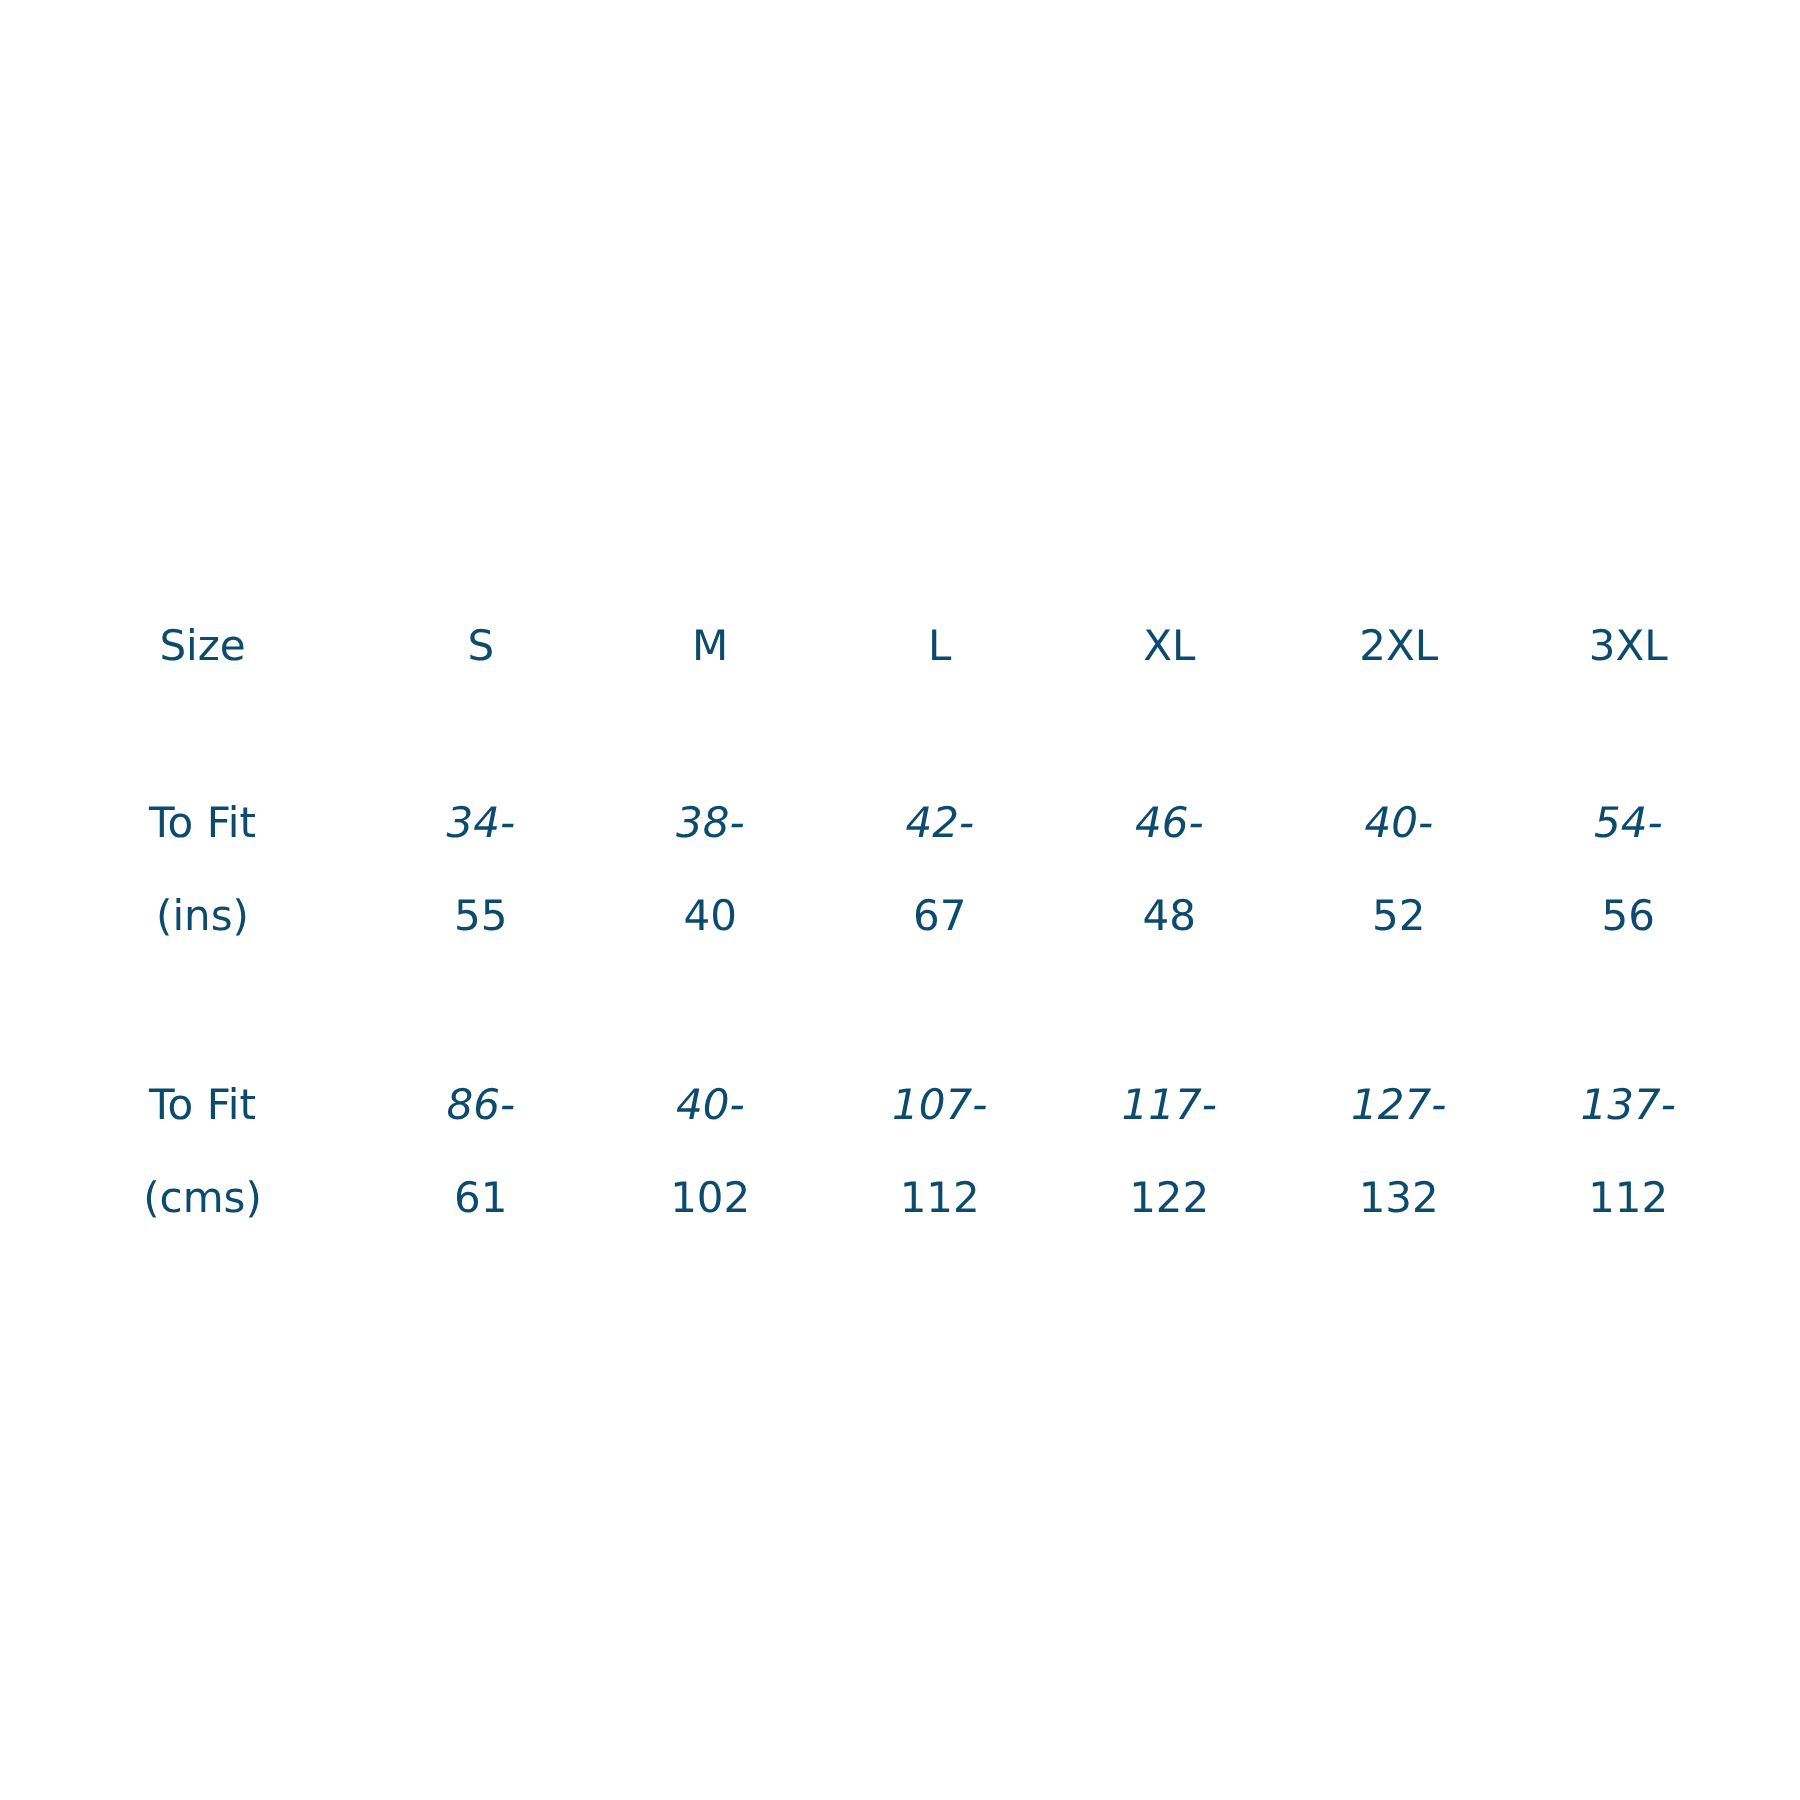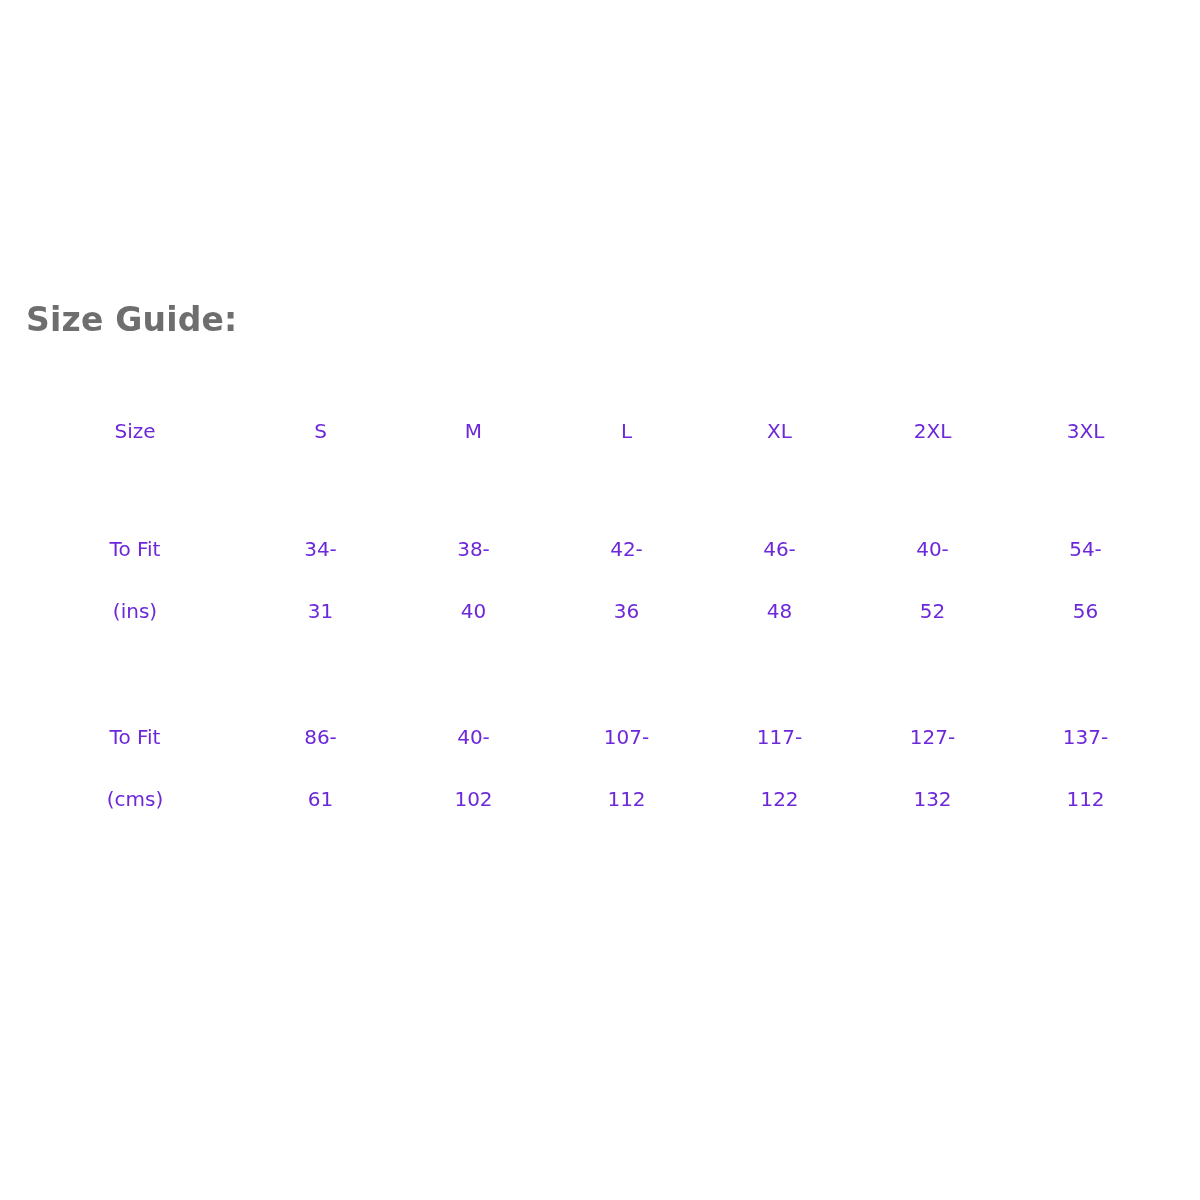--- a/index.html
+++ b/index.html
@@ -34,22 +34,22 @@
   }
   table.size-table {
     position: absolute;
     left: 26px;
     top: 400px;
     width: 1136px;
     border-collapse: collapse;
     table-layout: fixed;
   }
   table.size-table td {
-    font-size: 20px;
-    color: #6d28d9;
+    font-size: 28px;
+    color: #0c4a6e;
     text-align: center;
     vertical-align: top;
     padding: 0;
     line-height: 62px;
     font-weight: normal;
   }
   td.row-label {
     text-align: left;
     padding-left: 34px;
     width: 218px;
@@ -61,66 +61,66 @@
     height: 118px;
   }
   tr.spacer-row td {
     height: 58px;
   }
   tr.data-row td {
     height: 130px;
   }
   .cell-top {
     display: block;
+    font-style: italic;
   }
   .cell-bottom {
     display: block;
   }
   .label-top {
     display: block;
   }
   .label-bottom {
     display: block;
   }
 </style>
 </head>
 <body>
 
 <div class="sheet">
 
-  <div class="guide-title">Size Guide:</div>
 
   <table class="size-table">
     <tbody>
       <tr class="header-row">
         <td class="row-label">Size</td>
         <td class="col">S</td>
         <td class="col">M</td>
         <td class="col">L</td>
         <td class="col">XL</td>
         <td class="col">2XL</td>
         <td class="col">3XL</td>
       </tr>
 
       <tr class="data-row">
         <td class="row-label">
           <span class="label-top">To Fit</span>
           <span class="label-bottom">(ins)</span>
         </td>
         <td class="col">
           <span class="cell-top">34-</span>
-          <span class="cell-bottom">31</span>
+          <span class="cell-bottom">55</span>
         </td>
         <td class="col">
           <span class="cell-top">38-</span>
           <span class="cell-bottom">40</span>
         </td>
         <td class="col">
           <span class="cell-top">42-</span>
-          <span class="cell-bottom">36</span>
+          <span class="cell-bottom">67</span>
         </td>
         <td class="col">
           <span class="cell-top">46-</span>
           <span class="cell-bottom">48</span>
         </td>
         <td class="col">
           <span class="cell-top">40-</span>
           <span class="cell-bottom">52</span>
         </td>
         <td class="col">

